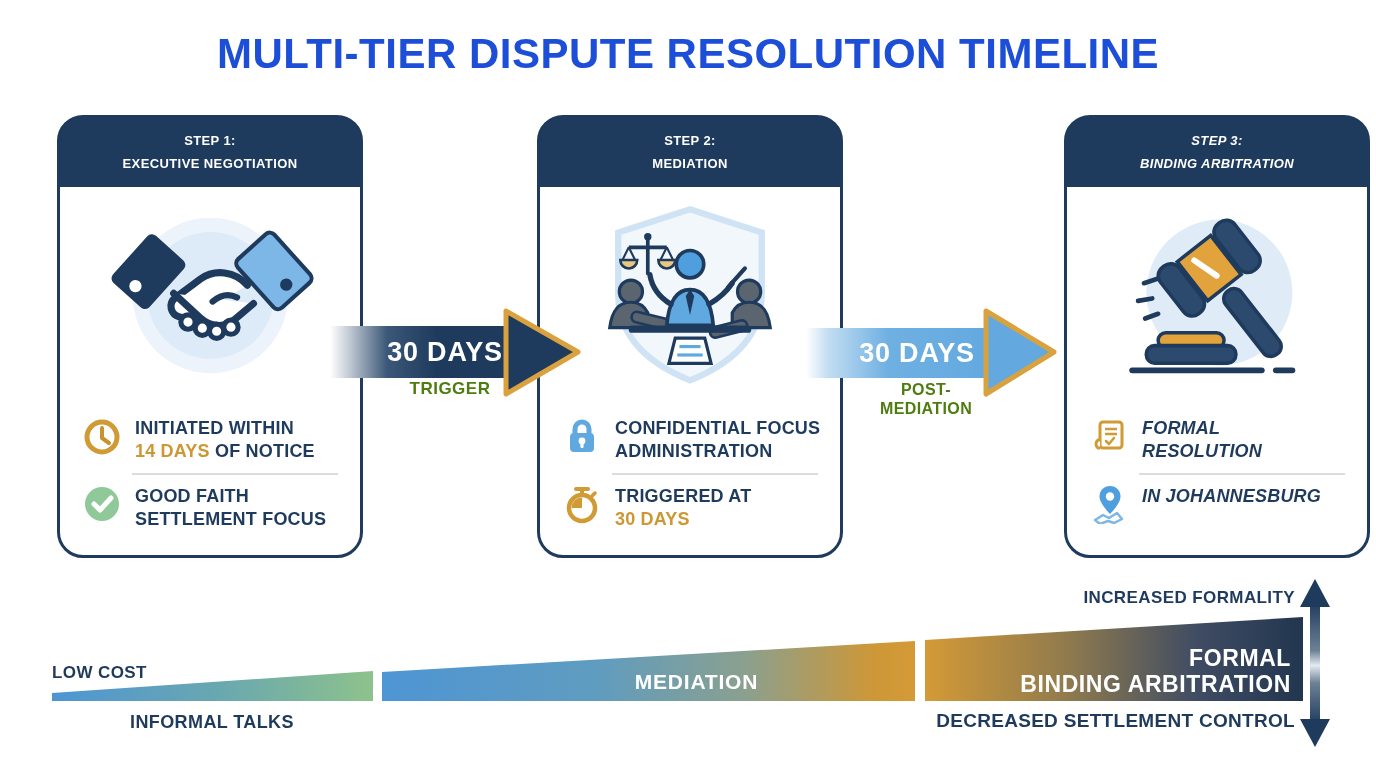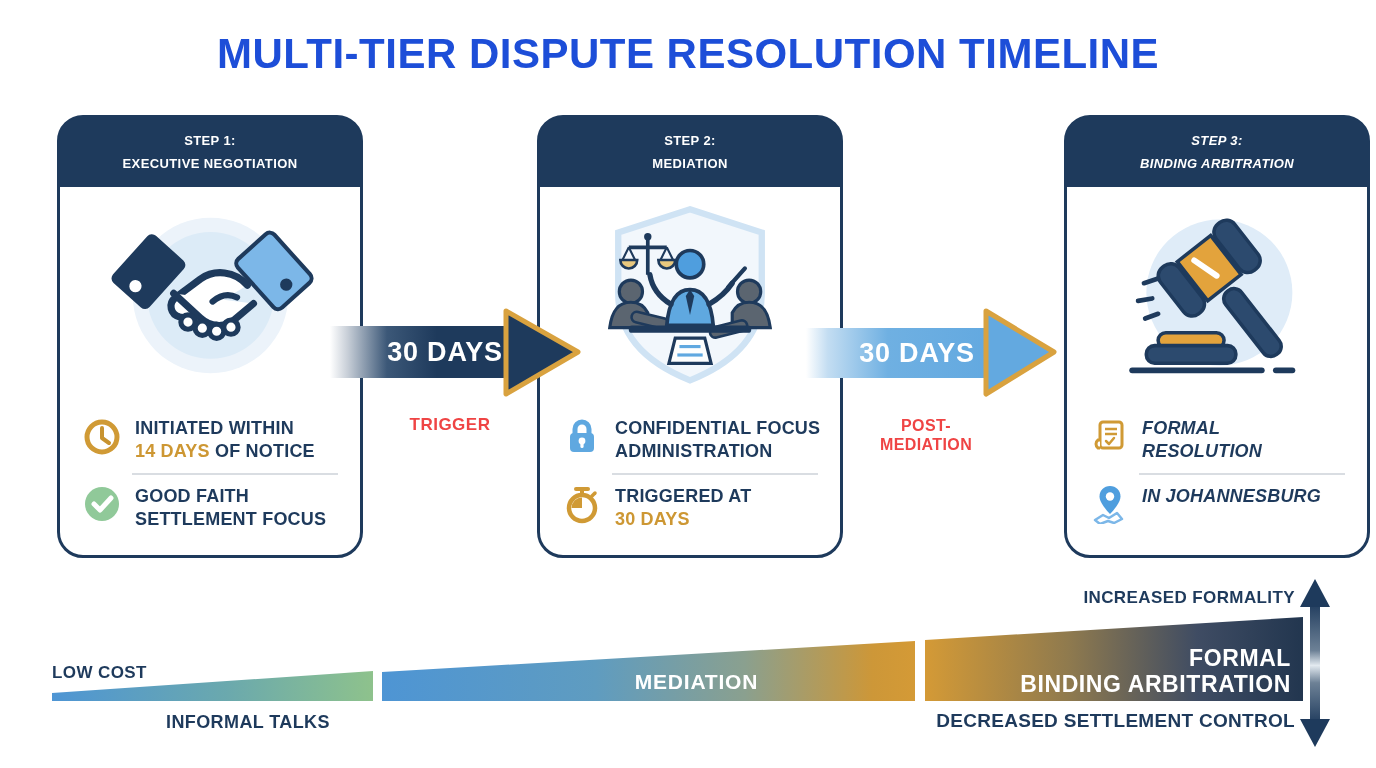--- a/index.html
+++ b/index.html
@@ -33,42 +33,42 @@
   .a2{left:806px;top:303px;width:256px;height:125px;}
   .tail{position:absolute;}
   .a1 .tail{left:0;top:23px;width:178px;height:52px;
      background:linear-gradient(90deg,rgba(255,255,255,0) 0%,#c7ced7 10%,#3c5878 32%,#1e3a5c 60%);}
   .a2 .tail{left:0;top:25px;width:182px;height:50px;
      background:linear-gradient(90deg,rgba(255,255,255,0) 0%,#c3ddf2 12%,#6fb0e2 45%,#63a9e0 100%);}
   .headsvg{position:absolute;top:0;}
   .alabel{position:absolute;color:#ffffff;font-size:27px;font-weight:800;letter-spacing:.8px;text-align:center;}
   .a1 .alabel{left:50px;top:23px;width:130px;line-height:52px;}
   .a2 .alabel{left:36px;top:25px;width:150px;line-height:50px;}
-  .asub{position:absolute;color:#ef4444;font-weight:800;text-align:center;margin-top:36px;}
+  .asub{position:absolute;color:#4d7c0f;font-weight:800;text-align:center;}
   .a1 .asub{left:40px;top:76px;width:160px;font-size:17px;letter-spacing:.5px;}
   .a2 .asub{left:40px;top:77px;width:160px;font-size:16px;line-height:19px;letter-spacing:.4px;}
 
   
   .seg{position:absolute;}
   .seg1{left:52px;top:671px;width:321px;height:30px;
         background:linear-gradient(90deg,#4e95d4 0%,#6ba9ad 55%,#8ec28c 100%);
         clip-path:polygon(0 22px,100% 0,100% 100%,0 100%);}
   .seg2{left:382px;top:641px;width:533px;height:60px;
         background:linear-gradient(90deg,#4e95d4 0%,#5f9cc0 40%,#8aa08f 68%,#cd9738 92%,#d49a36 100%);
         clip-path:polygon(0 31px,100% 0,100% 100%,0 100%);}
   .seg3{left:925px;top:617px;width:378px;height:84px;
         background:linear-gradient(90deg,#d49a36 0%,#8f7a4e 38%,#3f4c63 72%,#22364f 100%);
         clip-path:polygon(0 23px,100% 0,100% 100%,0 100%);}
   .seg2-label{position:absolute;left:0;right:0;bottom:7px;text-align:center;padding-left:96px;
         color:#ffffff;font-size:21px;font-weight:800;letter-spacing:.8px;}
   .seg3-label{position:absolute;right:12px;top:28px;text-align:right;color:#ffffff;
         font-size:23px;font-weight:800;letter-spacing:.6px;line-height:26px;}
   .spec-label{position:absolute;color:#1e3a5c;font-weight:800;}
   .lowcost{left:52px;top:663px;font-size:17px;letter-spacing:.4px;}
-  .informal{left:130px;top:712px;font-size:18px;letter-spacing:.4px;margin-left:36px;}
+  .informal{left:130px;top:712px;font-size:18px;letter-spacing:.4px;}
   .increased{right:81px;top:588px;font-size:17px;letter-spacing:.4px;}
   .decreased{right:81px;top:710px;font-size:19px;letter-spacing:.3px;}
   .varrow{position:absolute;left:1296px;top:577px;width:38px;height:172px;}
 </style>
 </head>
 <body>
 
 <div id="stage">
 
   <div class="title">MULTI-TIER DISPUTE RESOLUTION TIMELINE</div>

